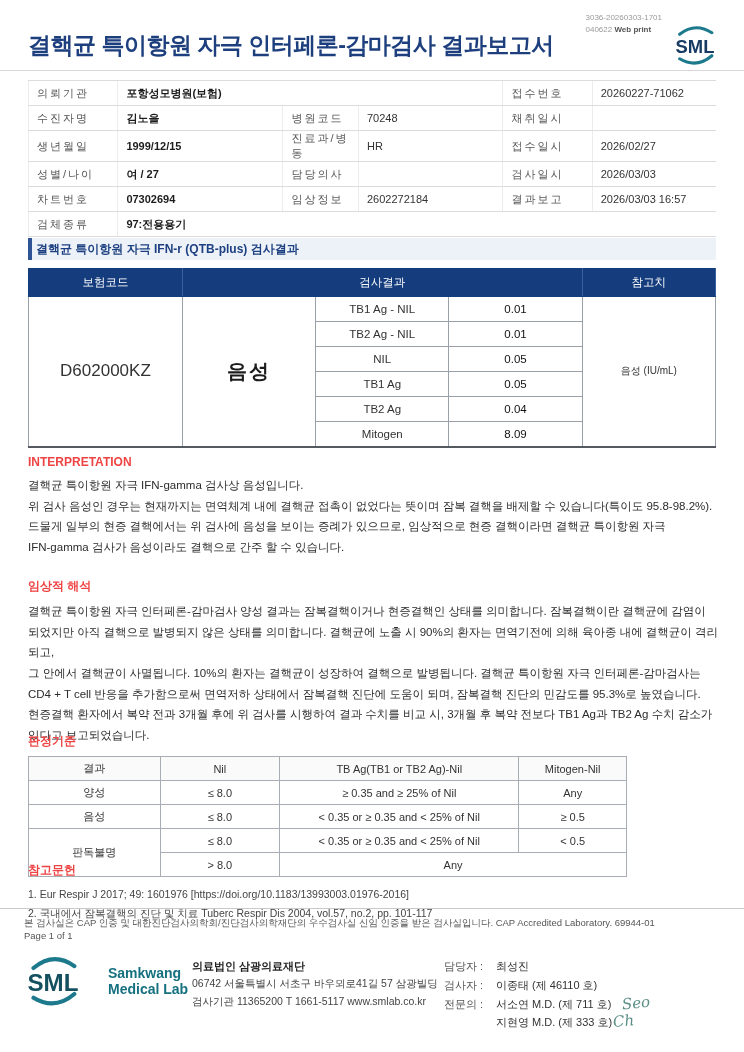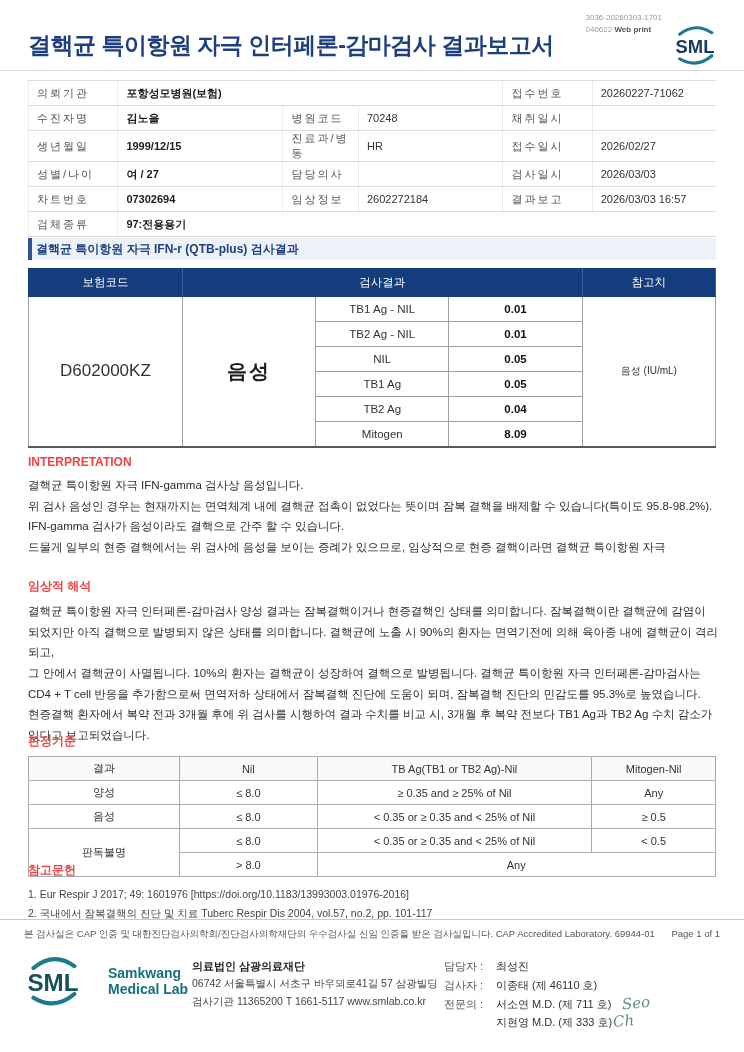--- a/index.html
+++ b/index.html
@@ -27,40 +27,40 @@
 
   
   .results-wrap { position:absolute; top:268px; left:28px; width:688px; }
   table.results { width:100%; border-collapse:collapse; table-layout:fixed; border-top:1px solid #4a4f57; border-bottom:2px solid #555a61; }
   table.results th { background:#153d7e; color:#fff; font-size:11.5px; font-weight:normal; height:28px; border:1px solid #153d7e; border-right:1px solid #3a5f9e; }
   table.results td { border:1px solid #9aa0a8; font-size:11.5px; text-align:center; height:25px; color:#222; }
   table.results td.code { font-size:17px; color:#333; }
   table.results td.overall { font-size:20px; font-weight:bold; color:#1c1c1c; letter-spacing:2px; }
   table.results td.refv { font-size:10px; color:#333;margin-left:33px; }
   table.results td.tname { color:#333; }
-  table.results td.tval { font-weight:700; color:#111; }
+  table.results td.tval { font-weight:400; color:#111; }
 
   
   .tsec { position:absolute; left:28px; width:692px; }
   .tsec h3 { font-size:12px; font-weight:bold; color:#ef4444; margin-bottom:6px; }
   .tsec p { font-size:11.5px; line-height:1.8; color:#2b2b2b; }
   #interpretation { top:455px; }
   #clinical { top:578px; }
   #criteria { top:733px; }
   #references { top:862px; }
   #references p { font-size:10.5px; line-height:1.8; color:#444; }
 
   
-  table.crit { width:688px; border-collapse:collapse; table-layout:fixed; margin-top:4px;padding-left:45px; }
+  table.crit { width:599px; border-collapse:collapse; table-layout:fixed; margin-top:4px;padding-left:45px; }
   table.crit th { background:#fafafa; font-weight:500; }
   table.crit th, table.crit td { border:1px solid #a8adb3; font-size:11px; text-align:center; height:24px; color:#333; }
 
   
   .footer-area { position:absolute; left:0; bottom:0; width:744px; }
-  .disclaimer-row { border-top:1px solid #c9c9c9; margin:0 0 0 0; padding:8px 24px 0 24px; display:flex; justify-content:space-between; font-size:9.5px; color:#555; }
+  .disclaimer-row { border-top:1px solid #c9c9c9; margin:0 0 0 0; padding:8px 16px 0 24px; display:flex; justify-content:space-between; font-size:9.5px; color:#555;flex-direction:column; }
   .footer-cols { display:flex; padding:14px 24px 20px 24px; align-items:flex-start; }
   .f-logo { width:168px; display:flex; align-items:center; gap:7px; }
   .f-logo-name { font-size:14px; font-weight:bold; color:#15707f; line-height:1.15;margin-left:19px; }
   .f-org { width:252px; font-size:10.5px; color:#444; line-height:1.65; padding-top:2px; }
   .f-org .org-name { font-weight:bold; color:#222; font-size:11px; }
   .f-staff { flex:1; font-size:11px; color:#444; line-height:1.7; position:relative; padding-top:2px; }
   .staff-row { display:flex; }
   .staff-row .slabel { width:52px; color:#555; }
   .staff-row .sval { color:#333; }
   .sign { position:absolute; font-family:"DejaVu Serif","Liberation Serif",serif; font-style:italic; color:#5c8f86; font-size:15px; transform:rotate(-6deg); }
@@ -194,22 +194,22 @@
           <td class="tval">8.09</td>
         </tr>
       </tbody>
     </table>
   </div>
 
   <div class="tsec" id="interpretation">
     <h3>INTERPRETATION</h3>
     <p>결핵균 특이항원 자극 IFN-gamma 검사상 음성입니다.</p>
     <p>위 검사 음성인 경우는 현재까지는 면역체계 내에 결핵균 접촉이 없었다는 뜻이며 잠복 결핵을 배제할 수 있습니다(특이도 95.8-98.2%).</p>
+    <p>드물게 일부의 현증 결핵에서는 위 검사에 음성을 보이는 증례가 있으므로, 임상적으로 현증 결핵이라면 결핵균 특이항원 자극</p>
     <p>IFN-gamma 검사가 음성이라도 결핵으로 간주 할 수 있습니다.</p>
-    <p>드물게 일부의 현증 결핵에서는 위 검사에 음성을 보이는 증례가 있으므로, 임상적으로 현증 결핵이라면 결핵균 특이항원 자극</p>
   </div>
 
   <div class="tsec" id="clinical">
     <h3>임상적 해석</h3>
     <p>결핵균 특이항원 자극 인터페론-감마검사 양성 결과는 잠복결핵이거나 현증결핵인 상태를 의미합니다. 잠복결핵이란 결핵균에 감염이</p>
     <p>되었지만 아직 결핵으로 발병되지 않은 상태를 의미합니다. 결핵균에 노출 시 90%의 환자는 면역기전에 의해 육아종 내에 결핵균이 격리되고,</p>
     <p>그 안에서 결핵균이 사멸됩니다. 10%의 환자는 결핵균이 성장하여 결핵으로 발병됩니다. 결핵균 특이항원 자극 인터페론-감마검사는</p>
     <p>CD4 + T cell 반응을 추가함으로써 면역저하 상태에서 잠복결핵 진단에 도움이 되며, 잠복결핵 진단의 민감도를 95.3%로 높였습니다.</p>
     <p>현증결핵 환자에서 복약 전과 3개월 후에 위 검사를 시행하여 결과 수치를 비교 시, 3개월 후 복약 전보다 TB1 Ag과 TB2 Ag 수치 감소가</p>
     <p>있다고 보고되었습니다.</p>

